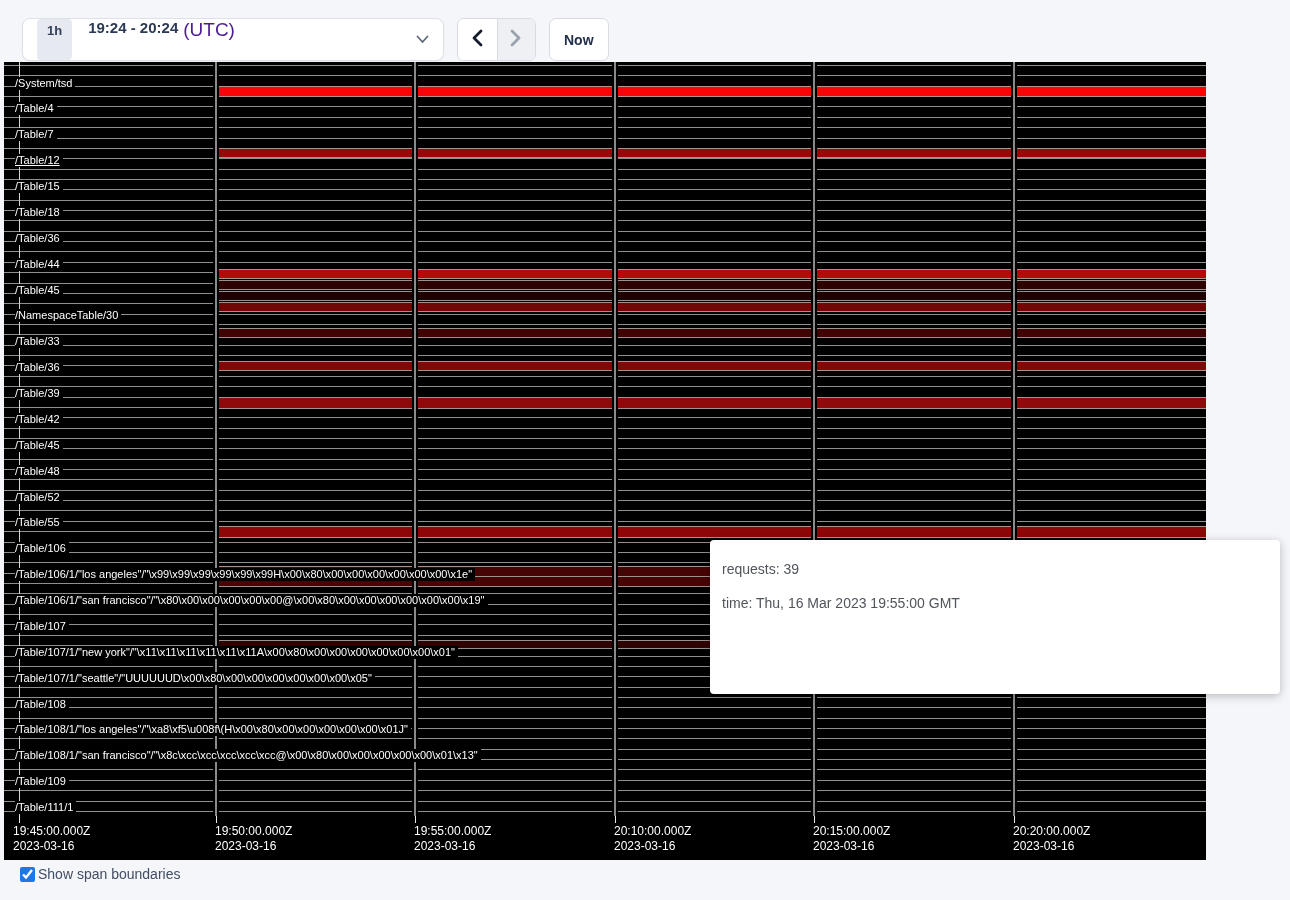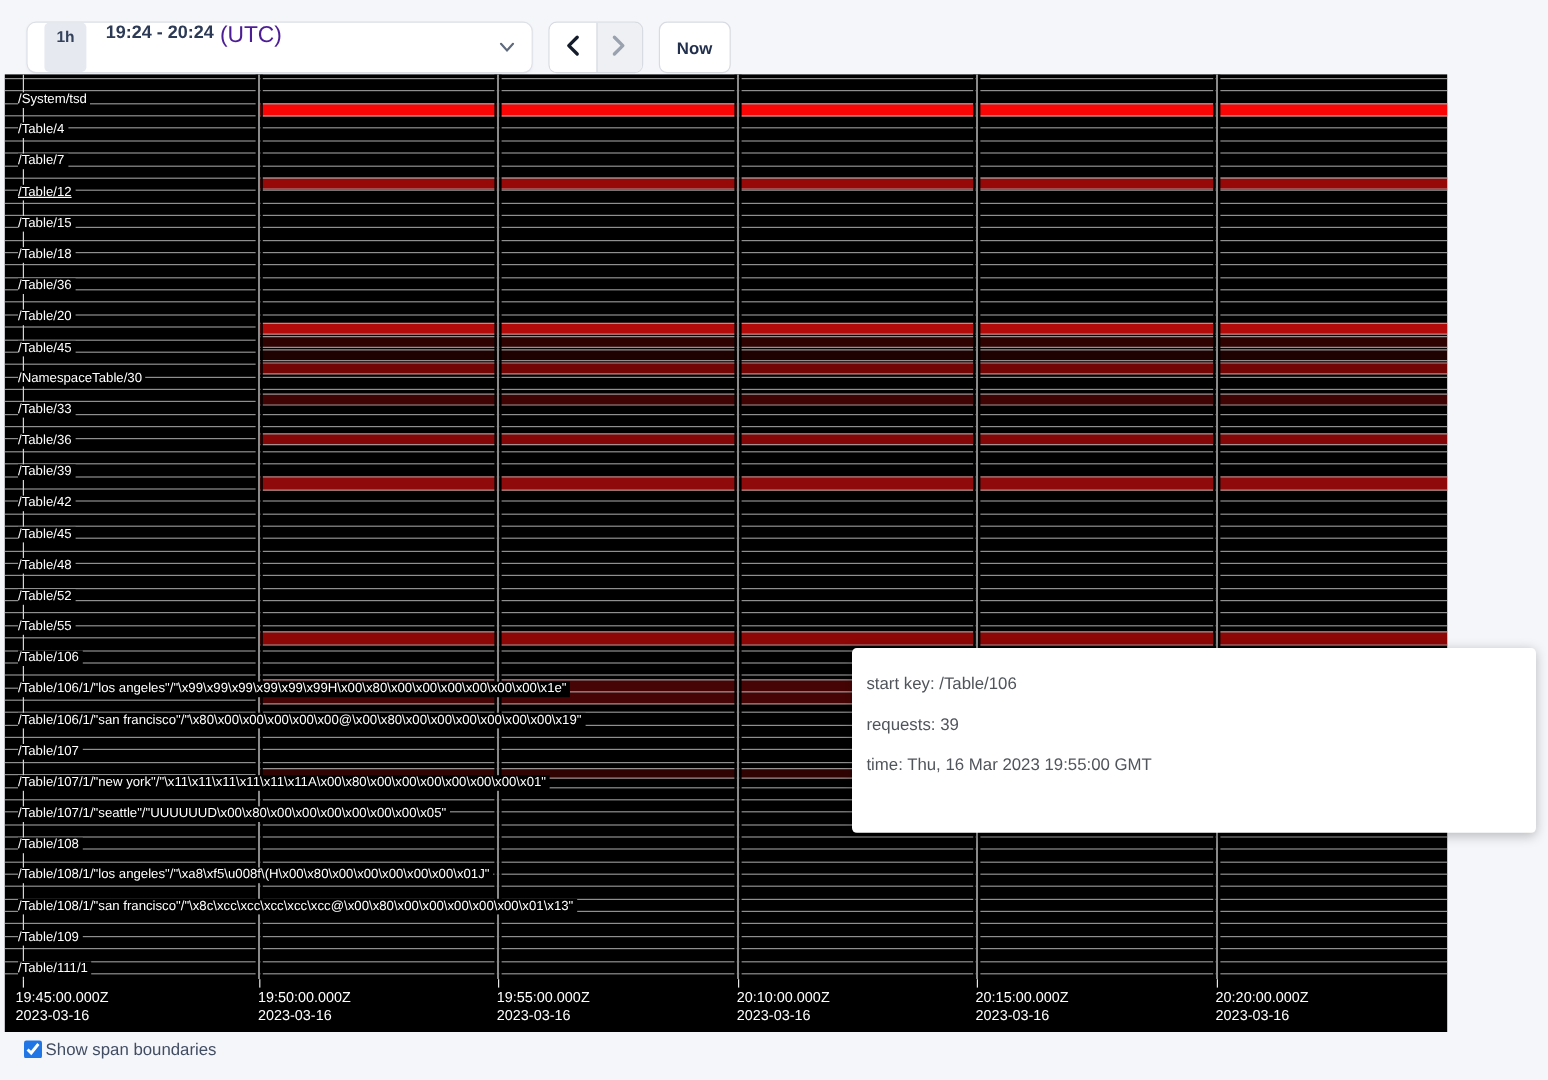--- a/index.html
+++ b/index.html
@@ -183,21 +183,21 @@
     <div class="vline" style="left: 611px;"></div>
     <div class="vline" style="left: 810px;"></div>
     <div class="vline" style="left: 1010px;"></div>
     <div class="row-label" style="top: 14.5px;">/System/tsd</div>
     <div class="row-label" style="top: 40.375px;">/Table/4</div>
     <div class="row-label" style="top: 66.25px;">/Table/7</div>
     <div class="row-label" style="top: 92.125px; text-decoration: underline;">/Table/12</div>
     <div class="row-label" style="top: 118px;">/Table/15</div>
     <div class="row-label" style="top: 143.875px;">/Table/18</div>
     <div class="row-label" style="top: 169.75px;">/Table/36</div>
-    <div class="row-label" style="top: 195.625px;">/Table/20</div>
+    <div class="row-label" style="top: 195.625px;">/Table/44</div>
     <div class="row-label" style="top: 221.5px;">/Table/45</div>
     <div class="row-label" style="top: 247.375px;">/NamespaceTable/30</div>
     <div class="row-label" style="top: 273.25px;">/Table/33</div>
     <div class="row-label" style="top: 299.125px;">/Table/36</div>
     <div class="row-label" style="top: 325px;">/Table/39</div>
     <div class="row-label" style="top: 350.875px;">/Table/42</div>
     <div class="row-label" style="top: 376.75px;">/Table/45</div>
     <div class="row-label" style="top: 402.625px;">/Table/48</div>
     <div class="row-label" style="top: 428.5px;">/Table/52</div>
     <div class="row-label" style="top: 454.375px;">/Table/55</div>
@@ -226,21 +226,20 @@
     <div class="ax-date" style="left: 610px; top: 777px;">2023-03-16</div>
     <div class="tick" style="left: 810px;"></div>
     <div class="ax-time" style="left: 809px; top: 762px;">20:15:00.000Z</div>
     <div class="ax-date" style="left: 809px; top: 777px;">2023-03-16</div>
     <div class="tick" style="left: 1010px;"></div>
     <div class="ax-time" style="left: 1009px; top: 762px;">20:20:00.000Z</div>
     <div class="ax-date" style="left: 1009px; top: 777px;">2023-03-16</div>
   </div>
 
 <div class="tooltip">
-  <div class="tline">start key: /Table/106</div>
   <div class="tline">requests: 39</div>
   <div class="tline">time: Thu, 16 Mar 2023 19:55:00 GMT</div>
 </div>
 
 <div class="footer">
   <input type="checkbox" id="spanbounds" checked="" style="">
   <label for="spanbounds">Show span boundaries</label>
 </div>
 
 </body></html>

